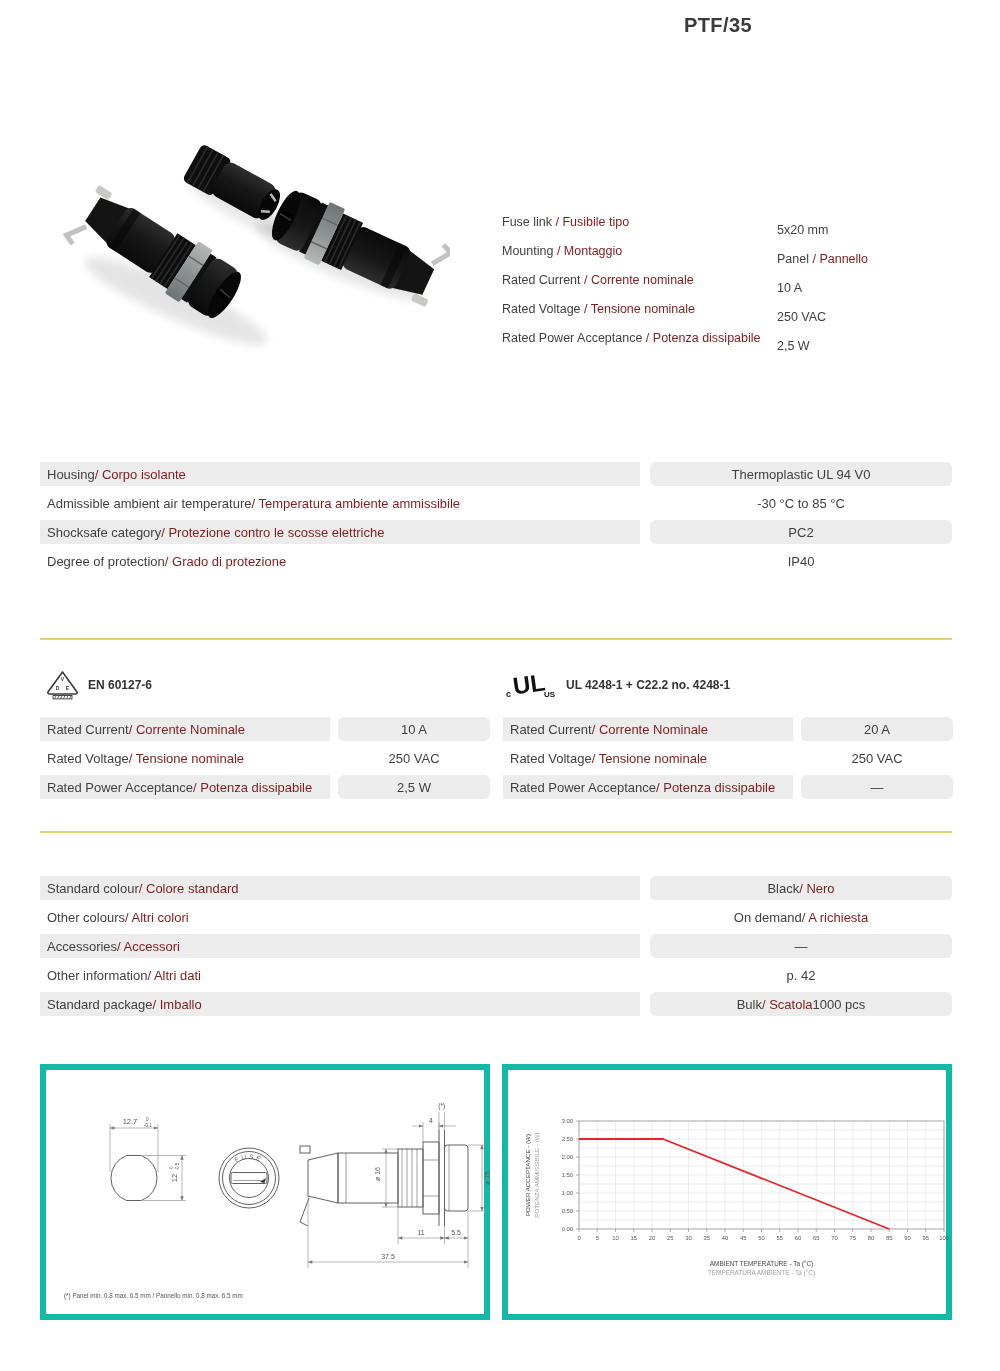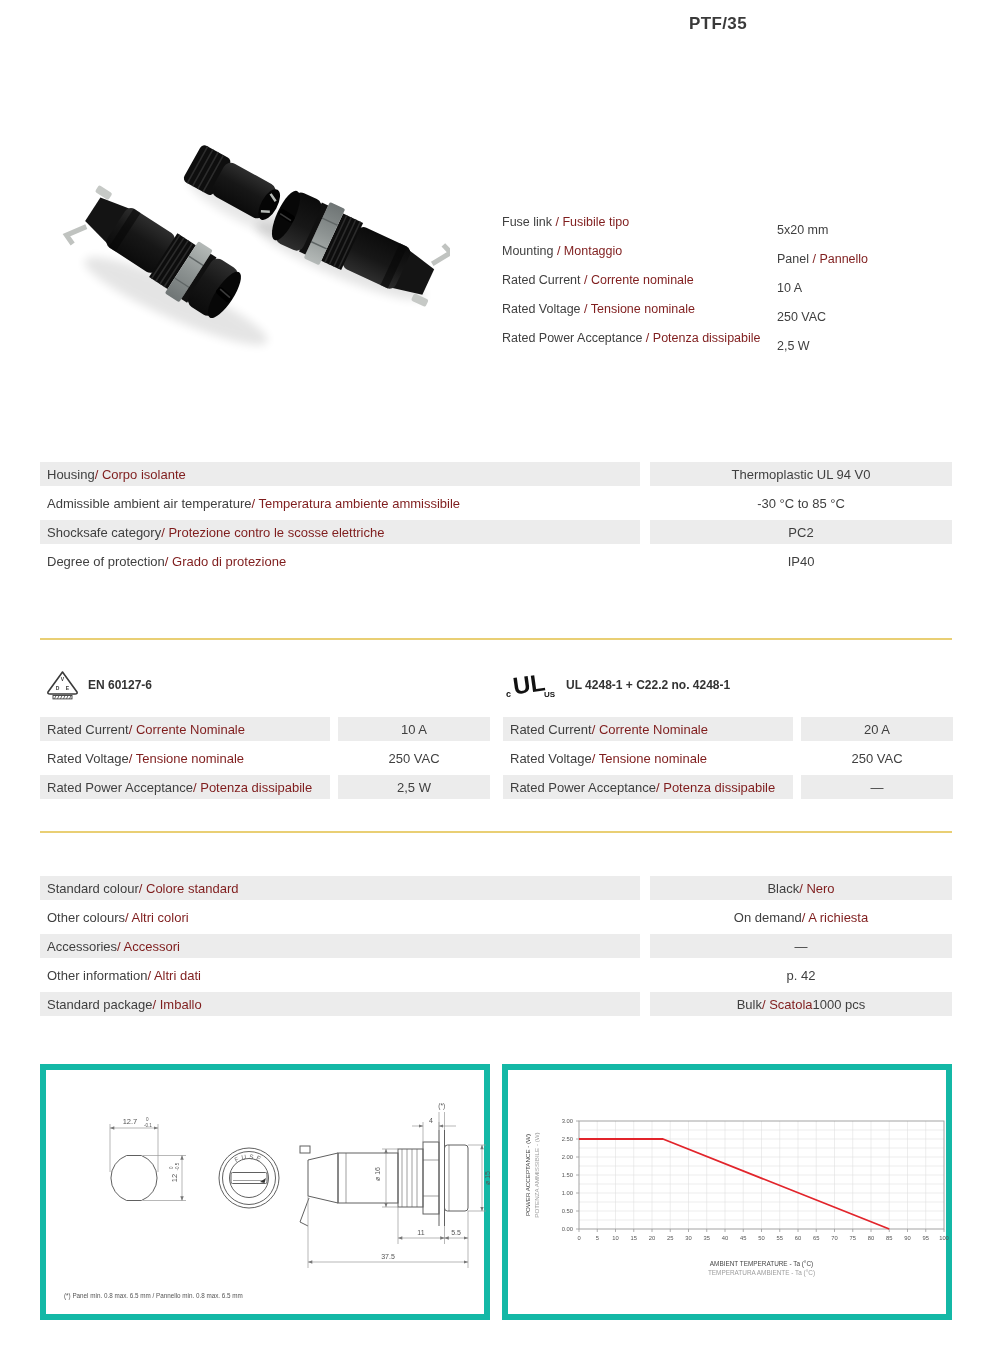--- a/index.html
+++ b/index.html
@@ -3,39 +3,39 @@
 <meta charset="utf-8">
 <style>
   html,body { margin:0; padding:0; }
   body {
     width:1000px; height:1371px; position:relative; background:#ffffff;
     font-family:"Liberation Sans", sans-serif; color:#3f3f3f;
     -webkit-font-smoothing:antialiased;
   }
   #page-title {
     position:absolute; left:502px; top:14px; width:432px; text-align:center;
-    font-size:17px; font-weight:700; color:#3a3a3a; letter-spacing:.4px;
+    font-size:20px; font-weight:700; color:#3a3a3a; letter-spacing:.4px;
   }
   
   #spec-list { position:absolute; left:502px; top:207px; width:455px; font-size:12.5px; }
   .spec-row { position:relative; height:29px; display:flex; align-items:center; white-space:nowrap; }
   .spec-label { position:absolute; left:0; }
   .spec-value { position:absolute; left:275px;margin-top:16px; }
   .en { color:#3f3f3f; }
   .it { color:#7f1d1d; }
   
   .data-table { position:absolute; display:flex; flex-direction:column; gap:5px; font-size:13px; }
   #table-general, #table-ordering { left:40px; width:912px; }
   #table-general { top:462px; }
   #table-ordering { top:876px; }
   .t-row { display:flex; gap:10px; height:24px; }
   #table-general .lbl, #table-ordering .lbl { width:600px; }
   #table-general .val, #table-ordering .val { width:302px; }
   .lbl { display:flex; align-items:center; padding-left:7px; box-sizing:border-box; white-space:nowrap; }
-  .val { display:flex; align-items:center; justify-content:center; white-space:nowrap; }
+  .val { display:flex; align-items:center; justify-content:center; white-space:nowrap;border-radius:6px; }
   .gray { background:#ececec; }
   
   .divider { position:absolute; left:40px; width:912px; height:2px; background:#e9cf74; }
   #divider-1 { top:638px; }
   #divider-2 { top:831px; }
   
   .cert-header { position:absolute; display:flex; align-items:center; gap:9px; height:34px; }
   #cert-header-en { left:46px; top:668px; }
   #cert-header-ul { left:505px; top:668px; }
   .cert-std { font-size:12px; font-weight:700; color:#333; white-space:nowrap; }

